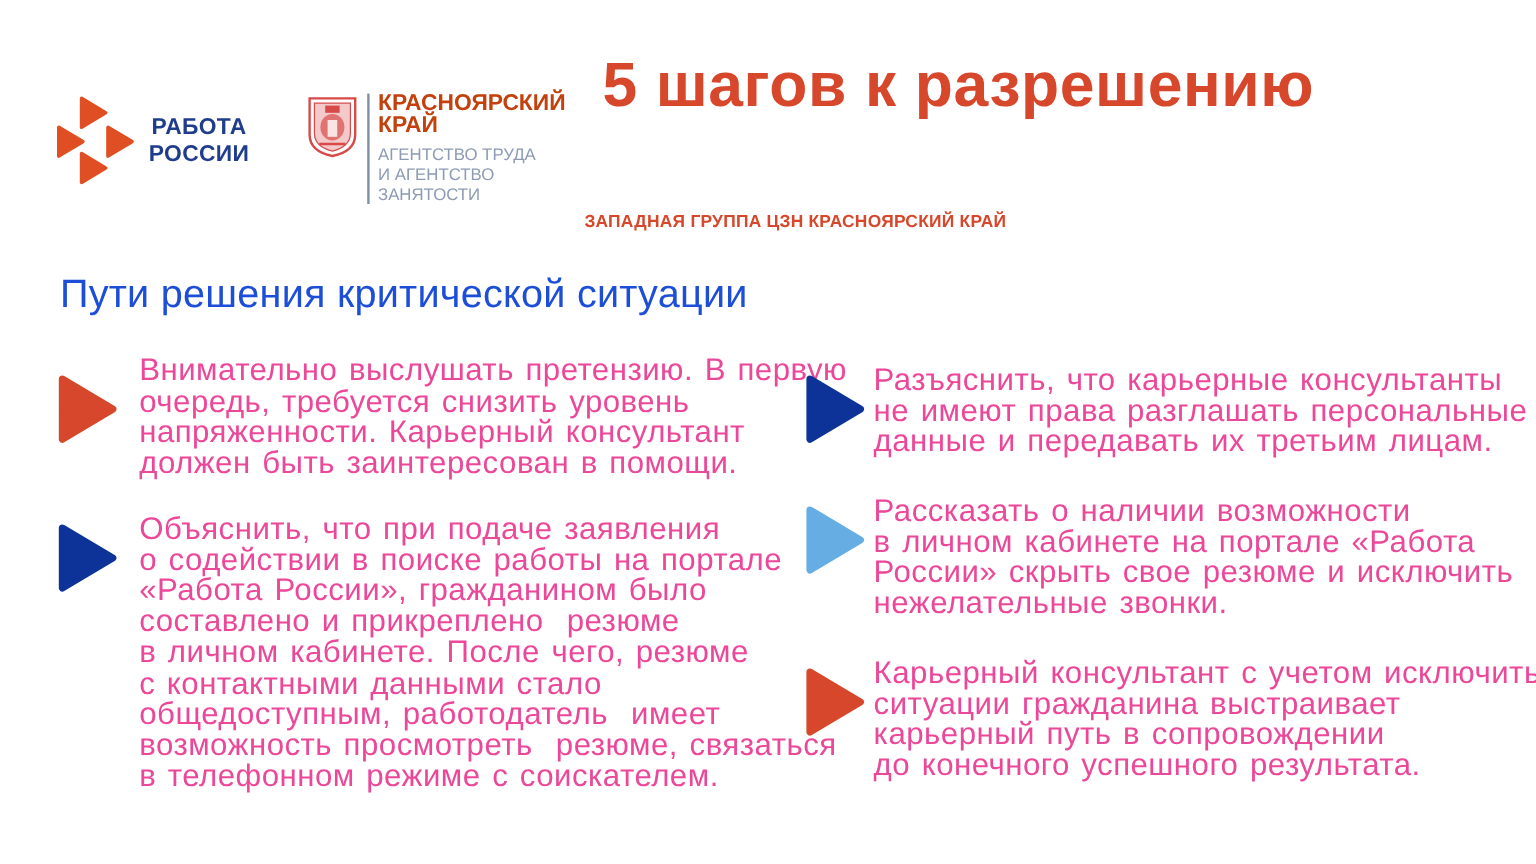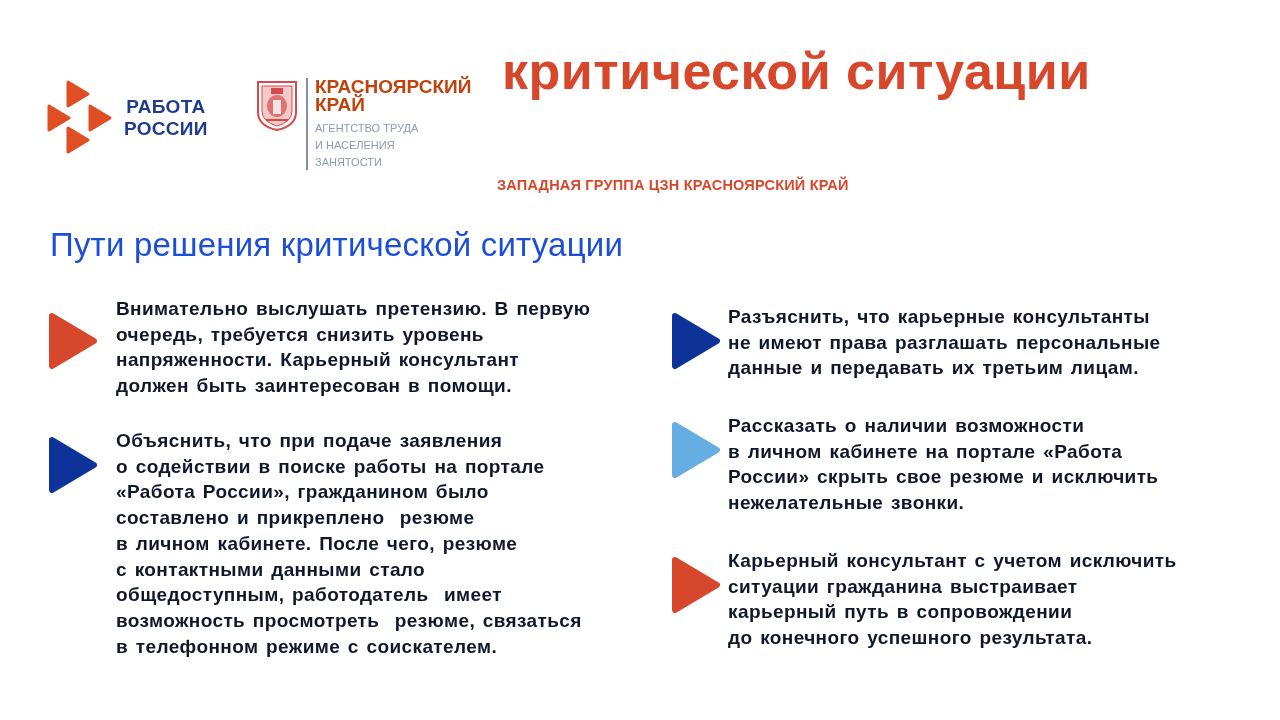--- a/index.html
+++ b/index.html
@@ -5,30 +5,30 @@
   * { box-sizing: border-box; margin: 0; padding: 0; }
   html, body { width: 1280px; height: 720px; background: #ffffff; overflow: hidden; }
   body { position: relative; font-family: "Liberation Sans", "DejaVu Sans", sans-serif; }
 
   .logo-rr { position: absolute; left: 46px; top: 80px; width: 70px; height: 74px; }
   .logo-rr-text { position: absolute; left: 124px; top: 96px; color: #1f3d8c; font-weight: bold; font-size: 19px; line-height: 22px; letter-spacing: 0.3px; text-align: center; }
 
   .logo-kk-emblem { position: absolute; left: 256px; top: 80px; width: 42px; height: 52px; }
   .logo-kk-divider { position: absolute; left: 306px; top: 78px; width: 2px; height: 92px; background: #7f8fa8; }
   .logo-kk-title { position: absolute; left: 315px; top: 78px; color: #c2410c; font-weight: bold; font-size: 19px; line-height: 18px; }
-  .logo-kk-sub { position: absolute; left: 315px; top: 120px; color: #8c9bb3; font-size: 11px; line-height: 17px; }
+  .logo-kk-sub { position: absolute; left: 315px; top: 120px; color: #8c9bb3; font-size: 14px; line-height: 17px; }
 
   .main-title { position: absolute; left: 502px; top: 38px; color: #d6472b; font-weight: bold; font-size: 52px; line-height: 66px; letter-spacing: 0.5px; }
-  .main-subtitle { position: absolute; left: 497px; top: 177px; color: #d6472b; font-weight: bold; font-size: 14.5px; letter-spacing: 0.2px; }
+  .main-subtitle { position: absolute; left: 487px; top: 177px; color: #d6472b; font-weight: bold; font-size: 14.5px; letter-spacing: 0.2px; }
 
   .section-title { position: absolute; left: 50px; top: 226px; color: #1d4ed8; font-weight: normal; font-size: 33px; letter-spacing: 0.2px; }
 
   .item { position: absolute; display: block; }
   .item .tri { position: absolute; }
-  .item .txt { position: absolute; color: #0f172a; font-size: 19px; line-height: 25.7px; white-space: pre; letter-spacing: 0.4px; word-spacing: 2px; font-weight: bold; }
+  .item .txt { position: absolute; color: #ec4899; font-size: 26px; line-height: 25.7px; white-space: pre; letter-spacing: 0.4px; word-spacing: 2px; }
 </style>
 </head>
 <body>
 
 <div>
   <svg class="logo-rr" viewBox="0 0 70 74">
     <polygon points="22,2 42,14 22,26" fill="#e04e24" stroke="#e04e24" stroke-width="3" stroke-linejoin="round"></polygon>
     <polygon points="3,26 23,38 3,50" fill="#e04e24" stroke="#e04e24" stroke-width="3" stroke-linejoin="round"></polygon>
     <polygon points="44,26 64,38 44,50" fill="#e04e24" stroke="#e04e24" stroke-width="3" stroke-linejoin="round"></polygon>
     <polygon points="22,48 42,60 22,72" fill="#e04e24" stroke="#e04e24" stroke-width="3" stroke-linejoin="round"></polygon>
@@ -48,27 +48,27 @@
     <rect x="17" y="20" width="8" height="14" fill="#f9e4e4"></rect>
     <line x1="10" y1="40" x2="32" y2="40" stroke="#d84a4a" stroke-width="2"></line>
   </svg>
   <div class="logo-kk-divider"></div>
   <div class="logo-kk-title">
     <div>КРАСНОЯРСКИЙ</div>
     <div>КРАЙ</div>
   </div>
   <div class="logo-kk-sub">
     <div>АГЕНТСТВО ТРУДА</div>
-    <div>И НАСЕЛЕНИЯ</div>
+    <div>И АГЕНТСТВО</div>
     <div>ЗАНЯТОСТИ</div>
   </div>
 </div>
 
 <div class="main-title">
-  <div>критической ситуации</div>
+  <div>5 шагов к разрешению</div>
 </div>
 <div class="main-subtitle">ЗАПАДНАЯ ГРУППА ЦЗН КРАСНОЯРСКИЙ КРАЙ</div>
 
 <div class="section-title">Пути решения критической ситуации</div>
 
 <div class="item" style="left:48px; top:296px;">
   <svg class="tri" style="left:0; top:16px;" width="50" height="58" viewBox="0 0 50 58">
     <polygon points="4,4 46,29 4,54" fill="#d6472b" stroke="#d6472b" stroke-width="6" stroke-linejoin="round"></polygon>
   </svg>
   <div class="txt" style="left:68px; top:0;">Внимательно выслушать претензию. В первую

